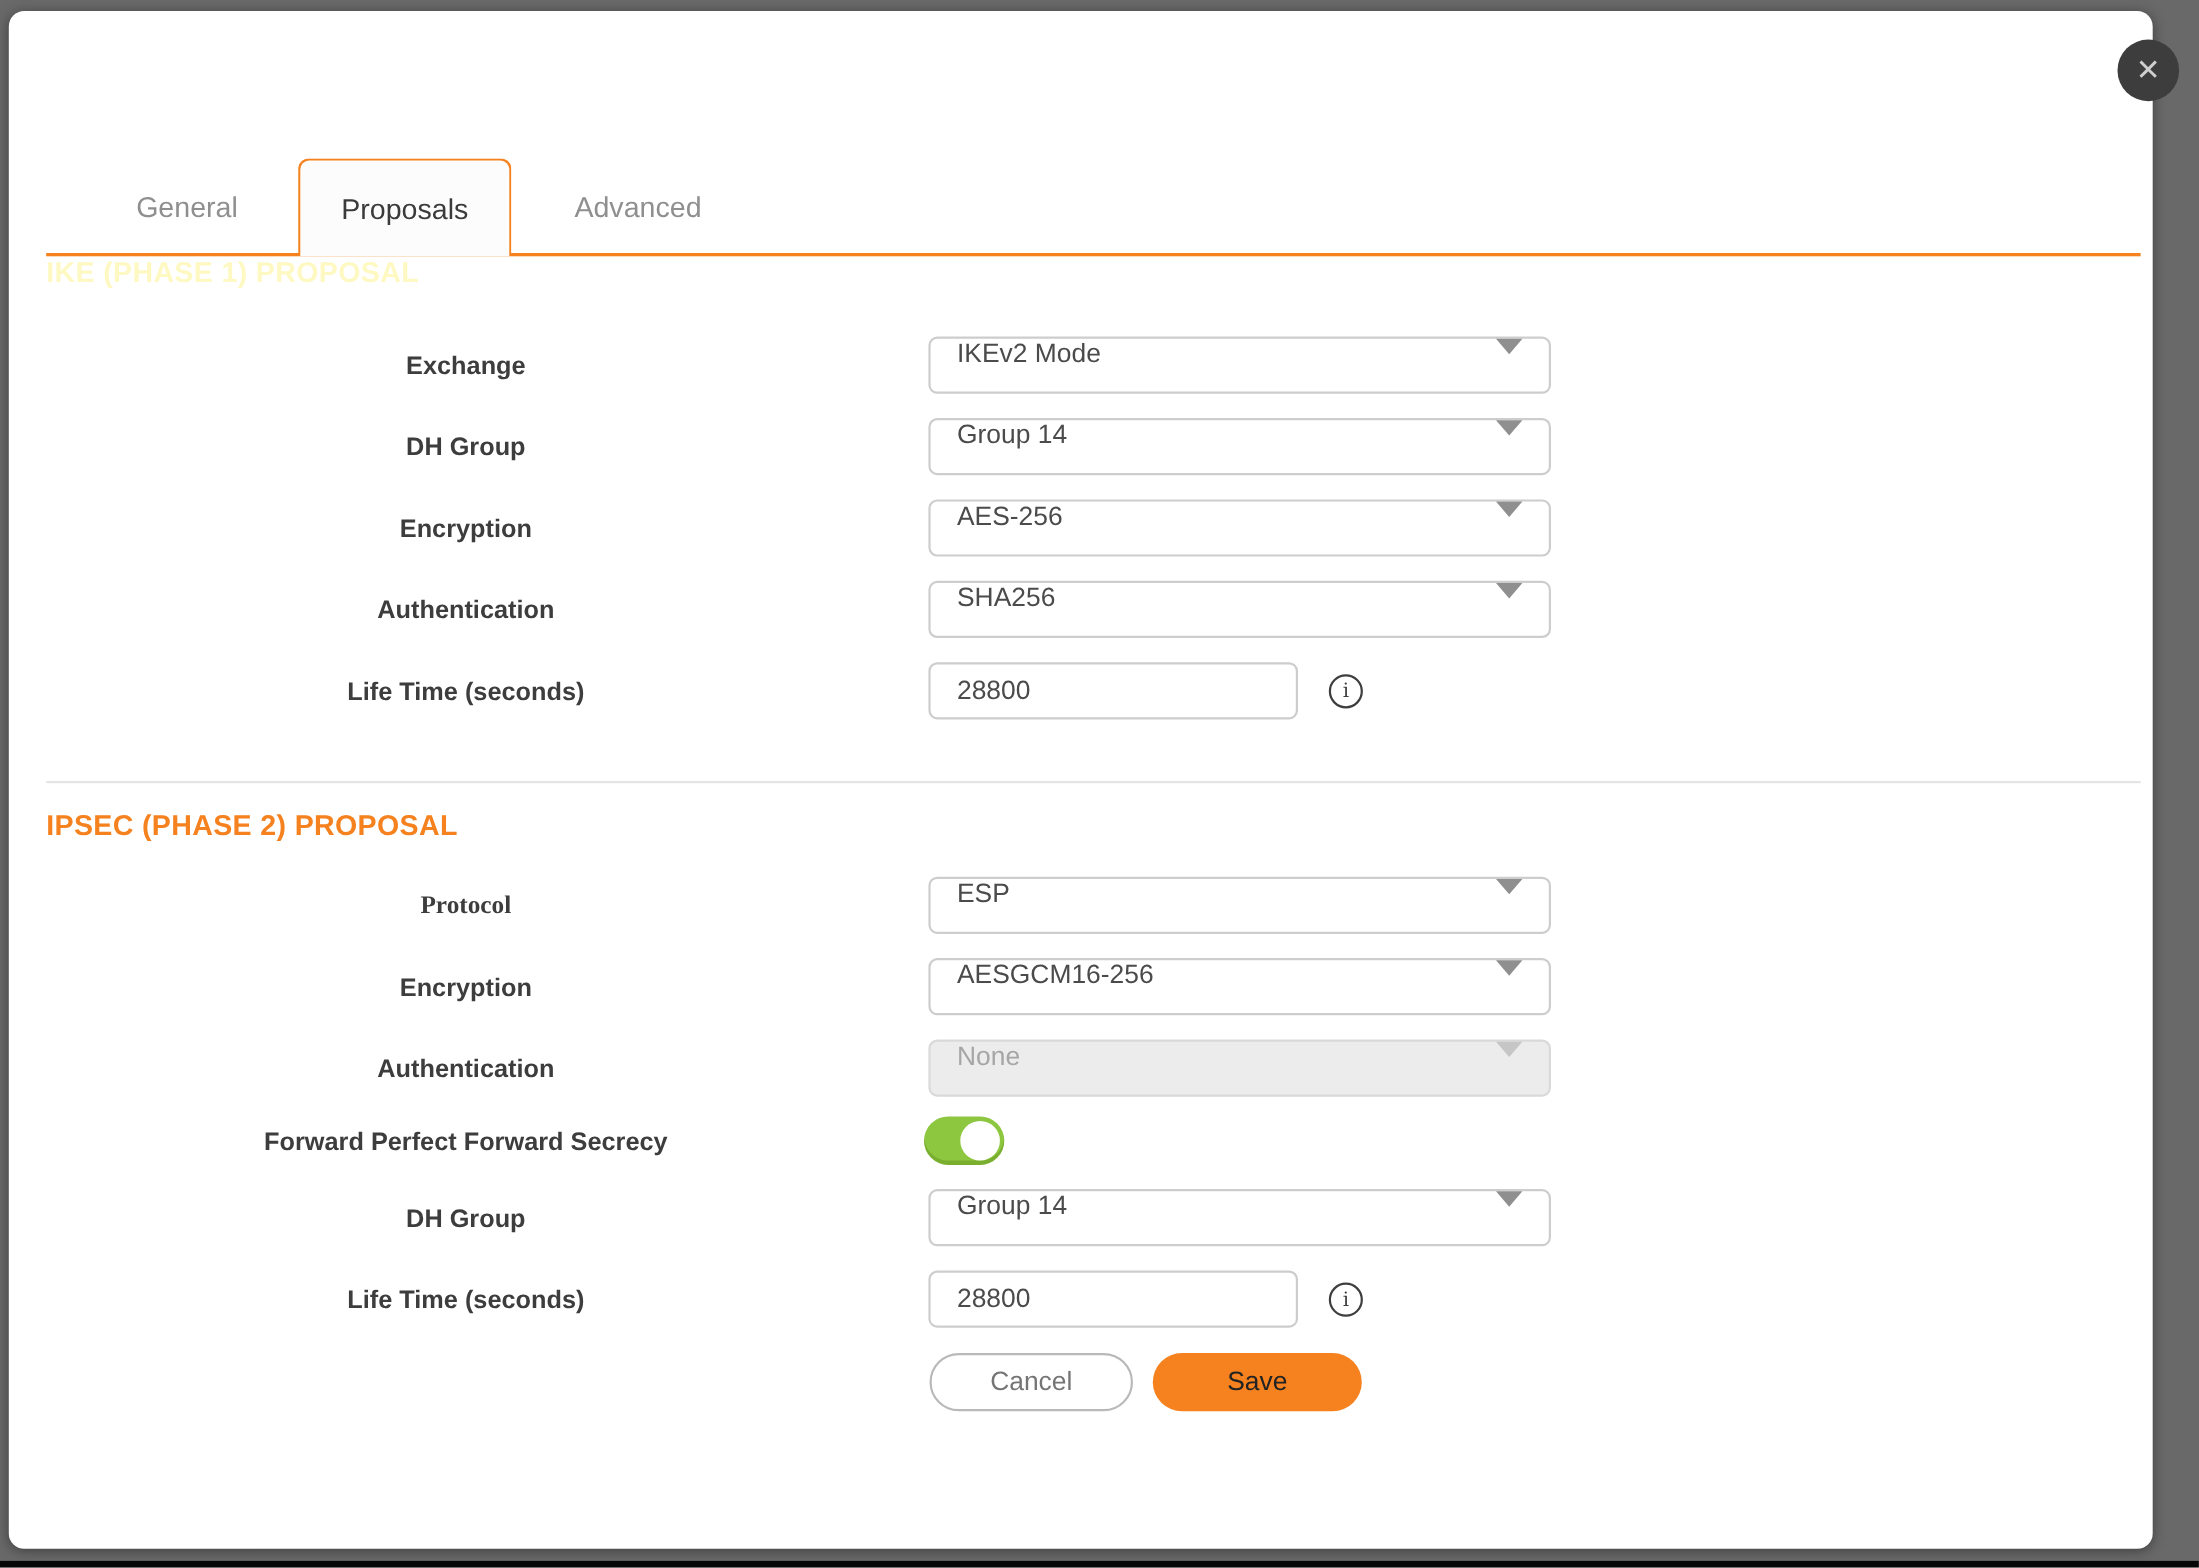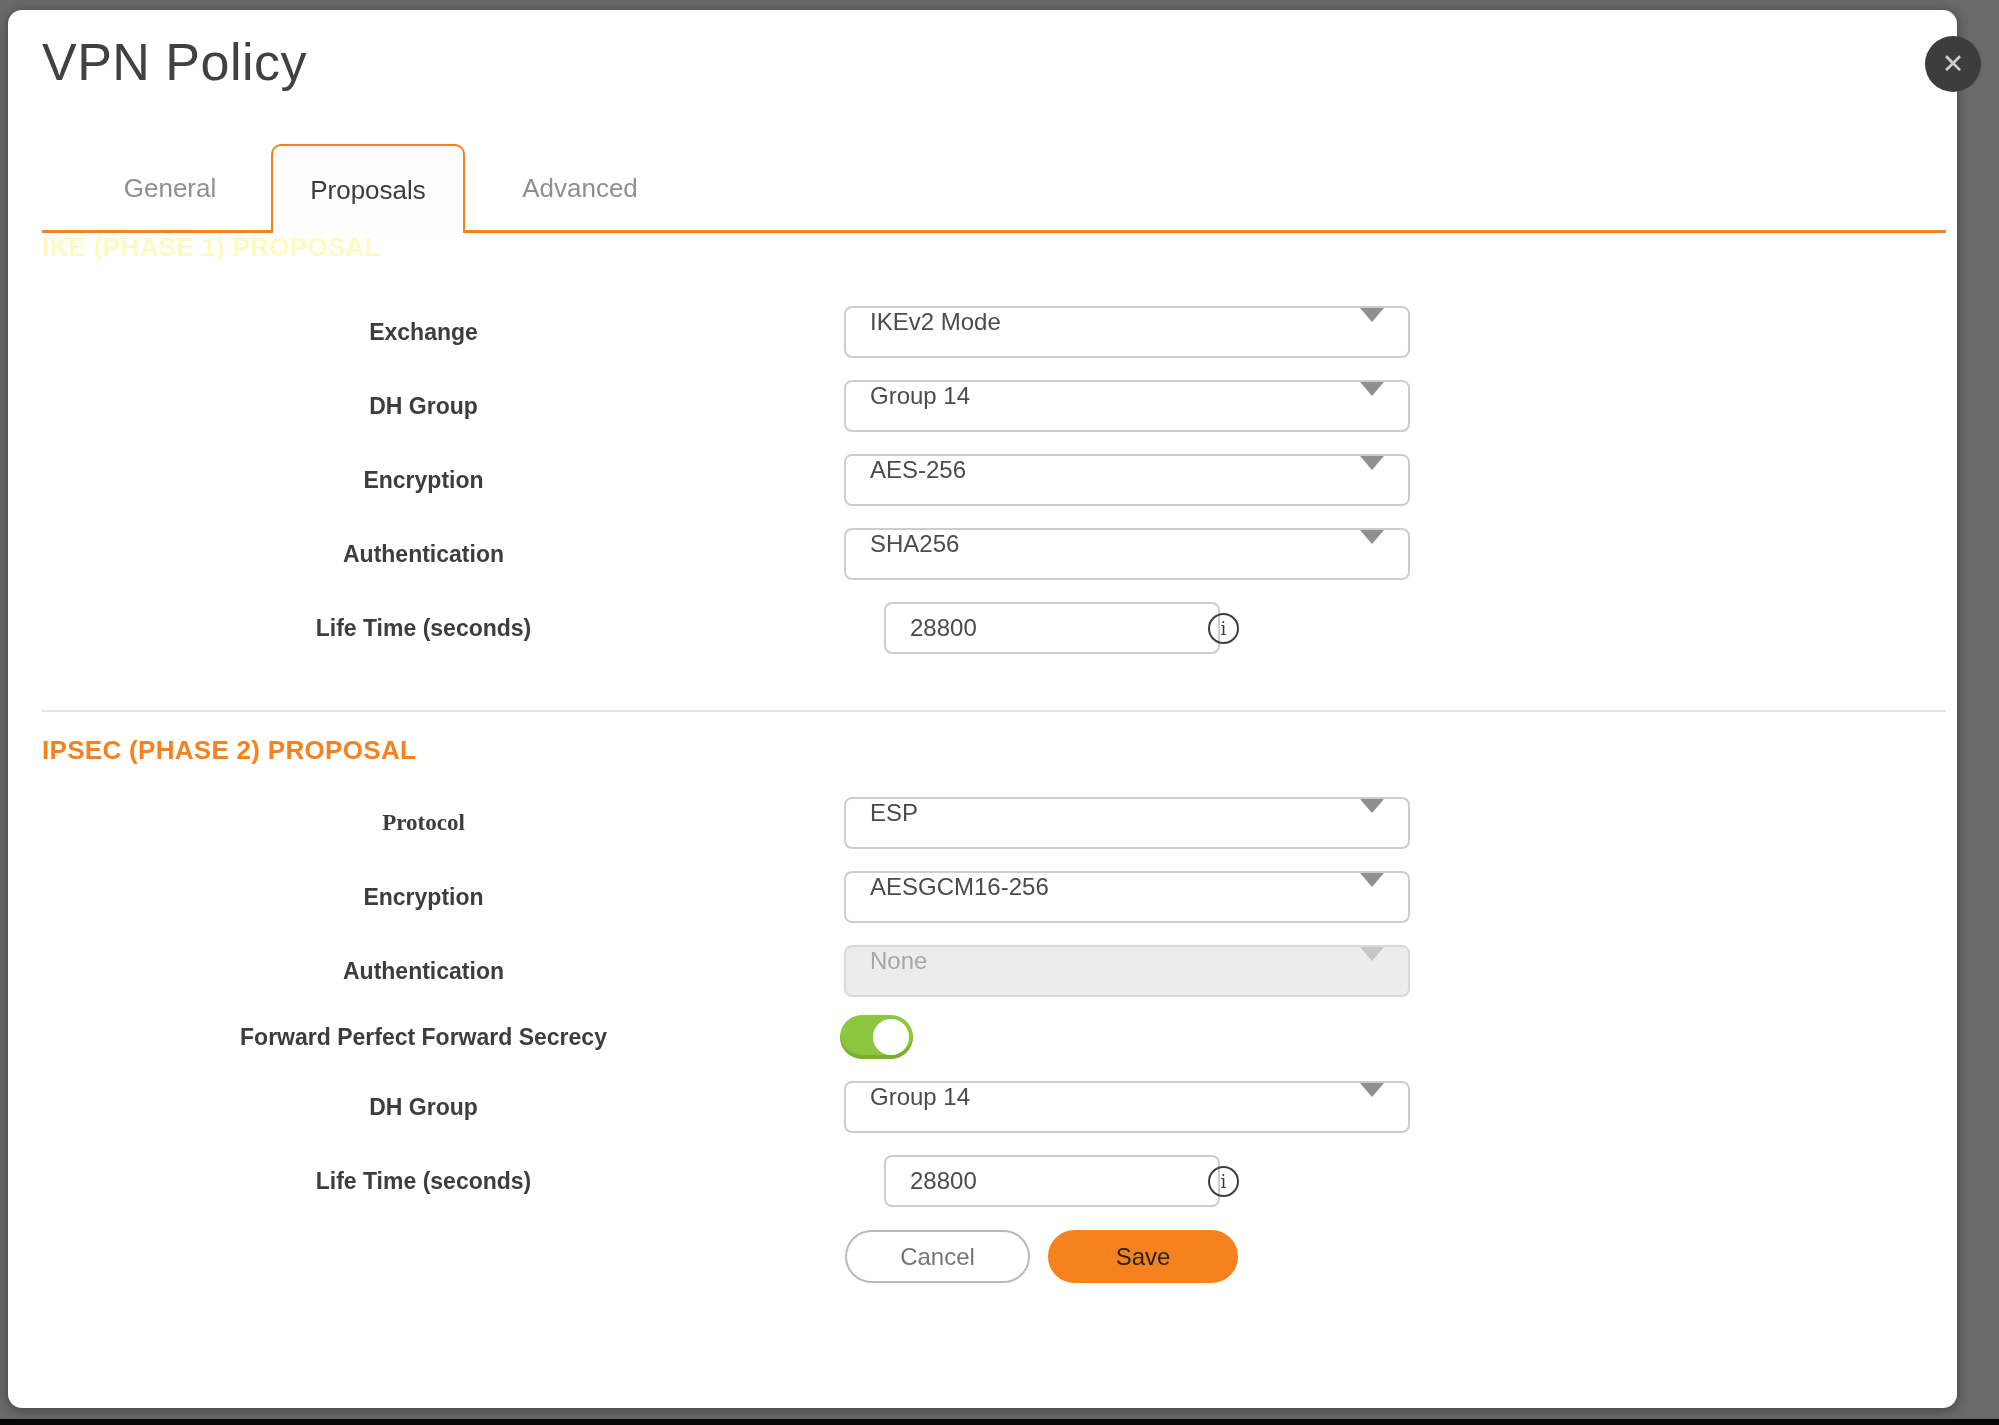--- a/index.html
+++ b/index.html
@@ -20,41 +20,40 @@
   .divider{position:absolute;left:42px;top:710px;width:1904px;height:2px;background:#e4e4e4;z-index:2;}
   .row-label{position:absolute;left:42px;width:763px;text-align:center;font-size:23px;font-weight:bold;
              color:#3d3d3d;z-index:2;}
   .select{position:absolute;left:844px;width:566px;height:52px;border:2px solid #cdcdcd;border-radius:8px;
           background:#fff;box-sizing:border-box;display:flex;align-items:flex-start;padding:0 24px;
           font-size:24px;color:#4b4b4b;cursor:pointer;z-index:2;}
   .select .arrow{margin-left:auto;width:0;height:0;border-left:12px solid transparent;
                  border-right:12px solid transparent;border-top:14px solid #8f8f8f;}
   .select.disabled{background:#ececec;border-color:#d9d9d9;color:#a6a6a6;cursor:default;}
   .select.disabled .arrow{border-top-color:#c6c6c6;}
-  .tinput{position:absolute;left:884px;width:336px;height:52px;border:2px solid #cdcdcd;border-radius:8px;
+  .tinput{position:absolute;left:844px;width:336px;height:52px;border:2px solid #cdcdcd;border-radius:8px;
           box-sizing:border-box;padding:0 24px;font-size:24px;color:#4b4b4b;
           font-family:"Liberation Sans",sans-serif;z-index:2;outline:none;}
   .info{position:absolute;left:1208px;width:31px;height:31px;border:2px solid #3e3e3e;border-radius:50%;
         box-sizing:border-box;display:flex;align-items:center;justify-content:center;
         font-family:"DejaVu Serif",serif;font-size:18px;color:#3e3e3e;cursor:pointer;z-index:2;}
   .toggle{position:absolute;left:840px;width:73px;height:44px;border-radius:22px;
           box-shadow:inset 0 -4px 0 rgba(80,120,10,.30);cursor:pointer;z-index:2;}
   .toggle .knob{position:absolute;right:4px;top:4px;width:36px;height:36px;border-radius:50%;background:#fff;}
   .btn{position:absolute;top:1230px;height:53px;border-radius:27px;font-size:24px;display:flex;
        align-items:center;justify-content:center;cursor:pointer;box-sizing:border-box;z-index:2;}
   .btn.cancel{left:845px;width:185px;background:#fff;border:2px solid #b9b9b9;color:#757575;}
   .btn.save{left:1048px;width:190px;border:none;color:#232323;}
 </style>
 </head>
 <body>
 
 <div id="page">
   <div class="dialog"></div>
 
-  <div class="title">VPN Policy</div>
 
   <div class="close">
     <span>✕</span>
   </div>
 
   <div id="tabs">
       <div class="tab" style="left: 75px; width: 190px;">General</div>
       <div class="tab active" style="left: 271px; width: 194px; border-color: rgb(245, 130, 31);">Proposals</div>
       <div class="tab" style="left: 485px; width: 190px;">Advanced</div>
     </div>

